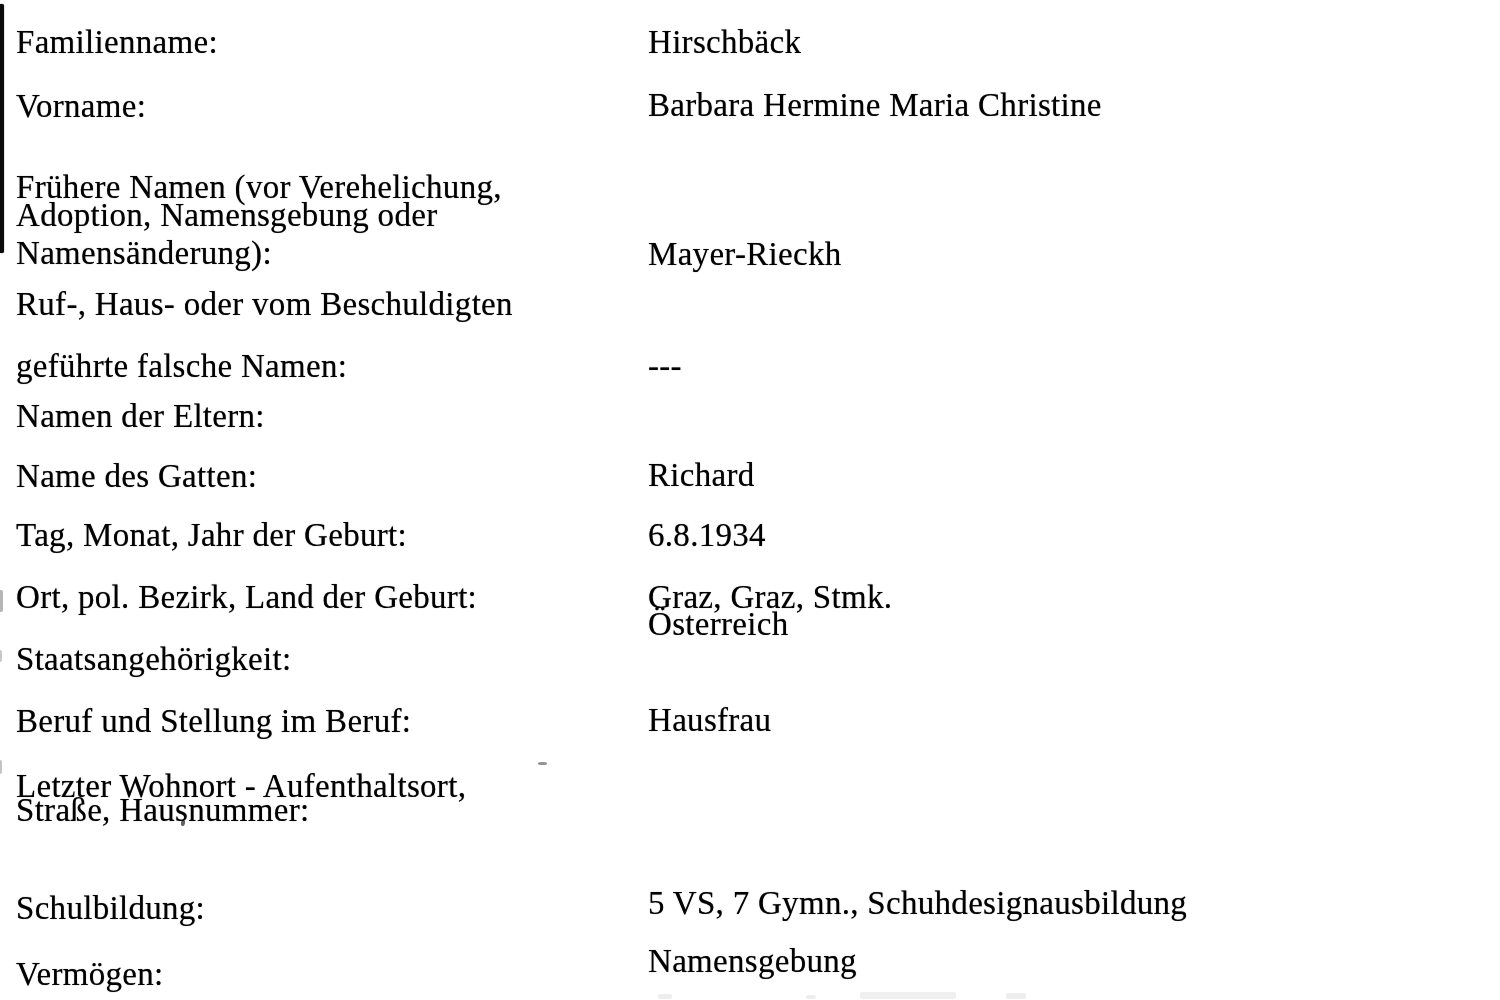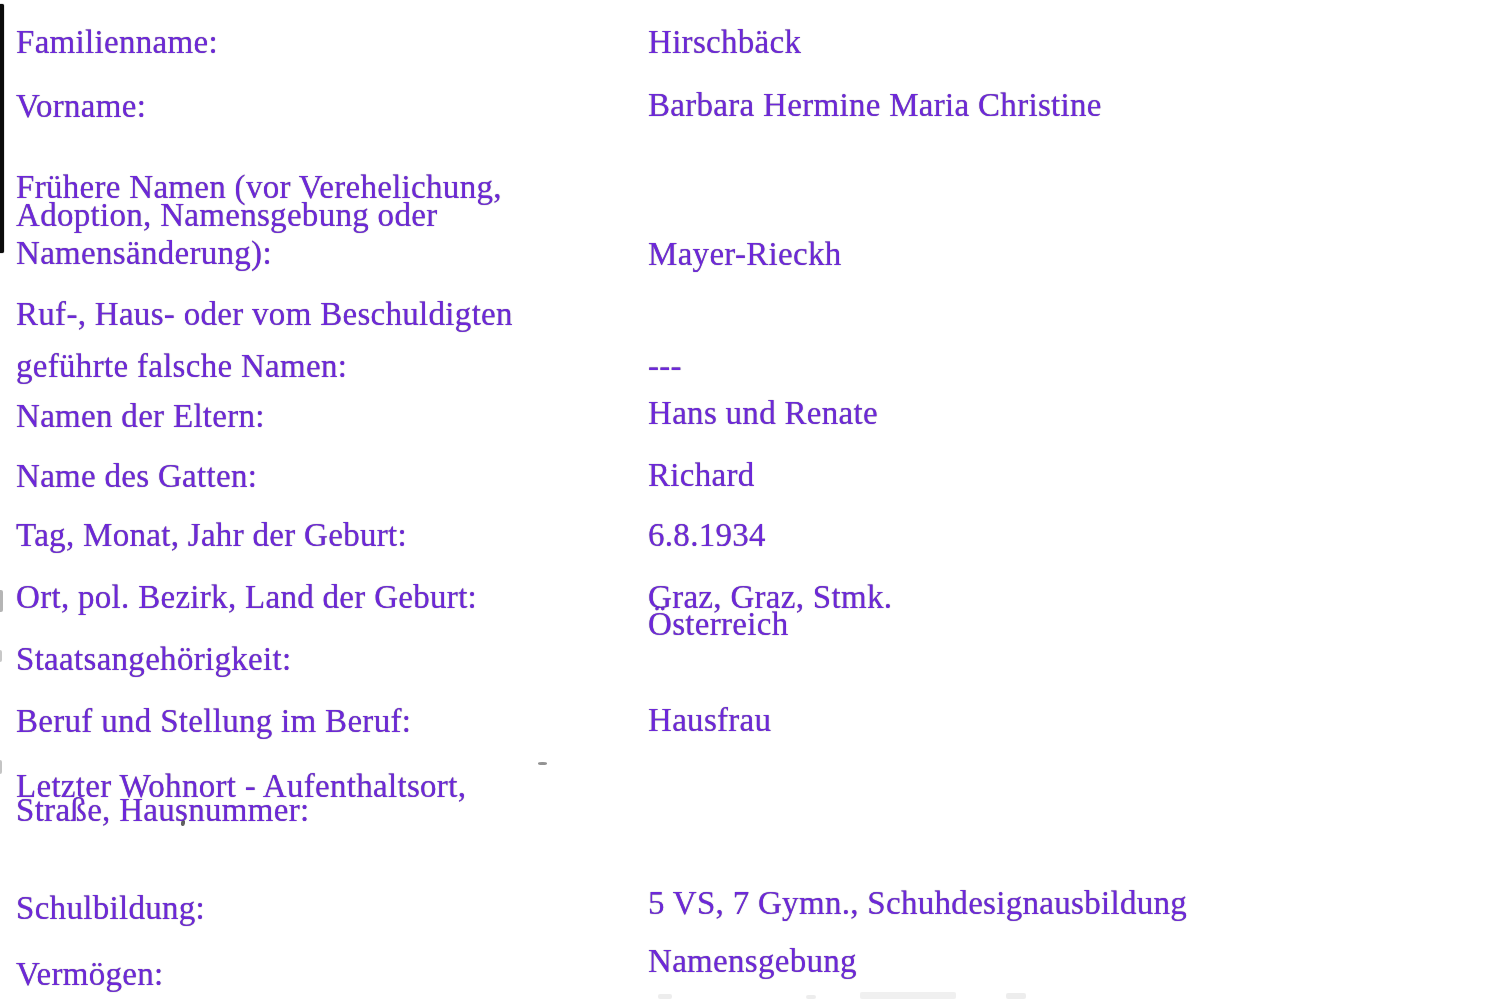--- a/index.html
+++ b/index.html
@@ -7,21 +7,21 @@
     padding: 0;
     background: #ffffff;
   }
   .scan-page {
     position: relative;
     width: 1500px;
     height: 1000px;
     background: #ffffff;
     overflow: hidden;
     font-family: "Liberation Serif", "DejaVu Serif", serif;
-    color: #6d28d9;
+    color: #000000;
   }
   .ln, .val {
     position: absolute;
     font-size: 33px;
     line-height: 40px;
     white-space: nowrap;
     letter-spacing: 0.3px;
     
     text-shadow: 0 0 0.9px rgba(0,0,0,0.6);
   }
@@ -78,38 +78,37 @@
   <div class="cut cut1"></div>
   <div class="cut cut2"></div>
   <div class="cut cut3"></div>
   <div class="cut cut4"></div>
 
   <div class="ln" style="top:22px">Familienname:</div>
   <div class="ln" style="top:86px">Vorname:</div>
   <div class="ln" style="top:167px">Frühere Namen (vor Verehelichung,</div>
   <div class="ln" style="top:233px">Namensänderung):</div>
   <div class="ln" style="top:195px">Adoption, Namensgebung oder</div>
-  <div class="ln" style="top:294px">Ruf-, Haus- oder vom Beschuldigten</div>
+  <div class="ln" style="top:284px">Ruf-, Haus- oder vom Beschuldigten</div>
   <div class="ln" style="top:346px">geführte falsche Namen:</div>
   <div class="ln" style="top:396px">Namen der Eltern:</div>
   <div class="ln" style="top:456px">Name des Gatten:</div>
   <div class="ln" style="top:515px">Tag, Monat, Jahr der Geburt:</div>
   <div class="ln" style="top:577px">Ort, pol. Bezirk, Land der Geburt:</div>
   <div class="ln" style="top:639px">Staatsangehörigkeit:</div>
   <div class="ln" style="top:701px">Beruf und Stellung im Beruf:</div>
   <div class="ln" style="top:766px">Letzter Wohnort - Aufenthaltsort,</div>
   <div class="ln" style="top:790px">Straße, Hausnummer:</div>
   <div class="ln" style="top:888px">Schulbildung:</div>
   <div class="ln" style="top:954px">Vermögen:</div>
 
   <div class="val" style="top:22px">Hirschbäck</div>
   <div class="val" style="top:234px">Mayer-Rieckh</div>
   <div class="val" style="top:85px">Barbara Hermine Maria Christine</div>
   <div class="val" style="top:346px">---</div>
-  <div class="val" style="top:393px">Hans und Renate</div>
   <div class="val" style="top:455px">Richard</div>
   <div class="val" style="top:515px">6.8.1934</div>
   <div class="val" style="top:577px">Graz, Graz, Stmk.</div>
   <div class="val" style="top:604px">Österreich</div>
   <div class="val" style="top:700px">Hausfrau</div>
   <div class="val" style="top:883px">5 VS, 7 Gymn., Schuhdesignausbildung</div>
   <div class="val" style="top:941px">Namensgebung</div>
 
 </div>
 

